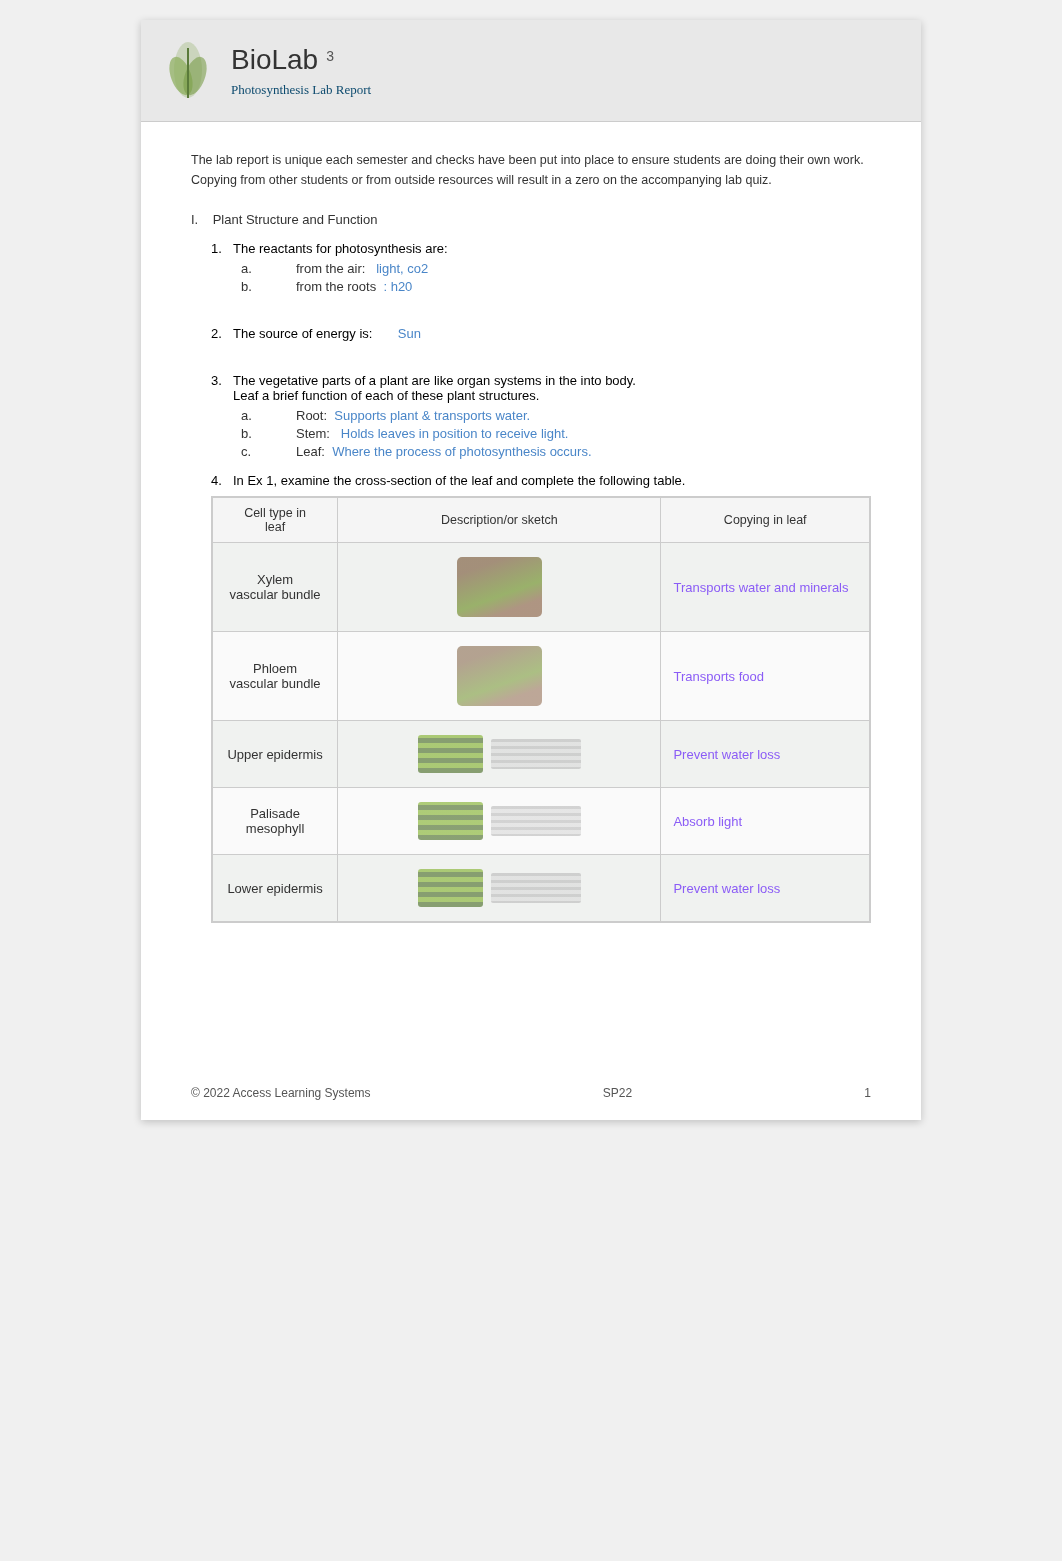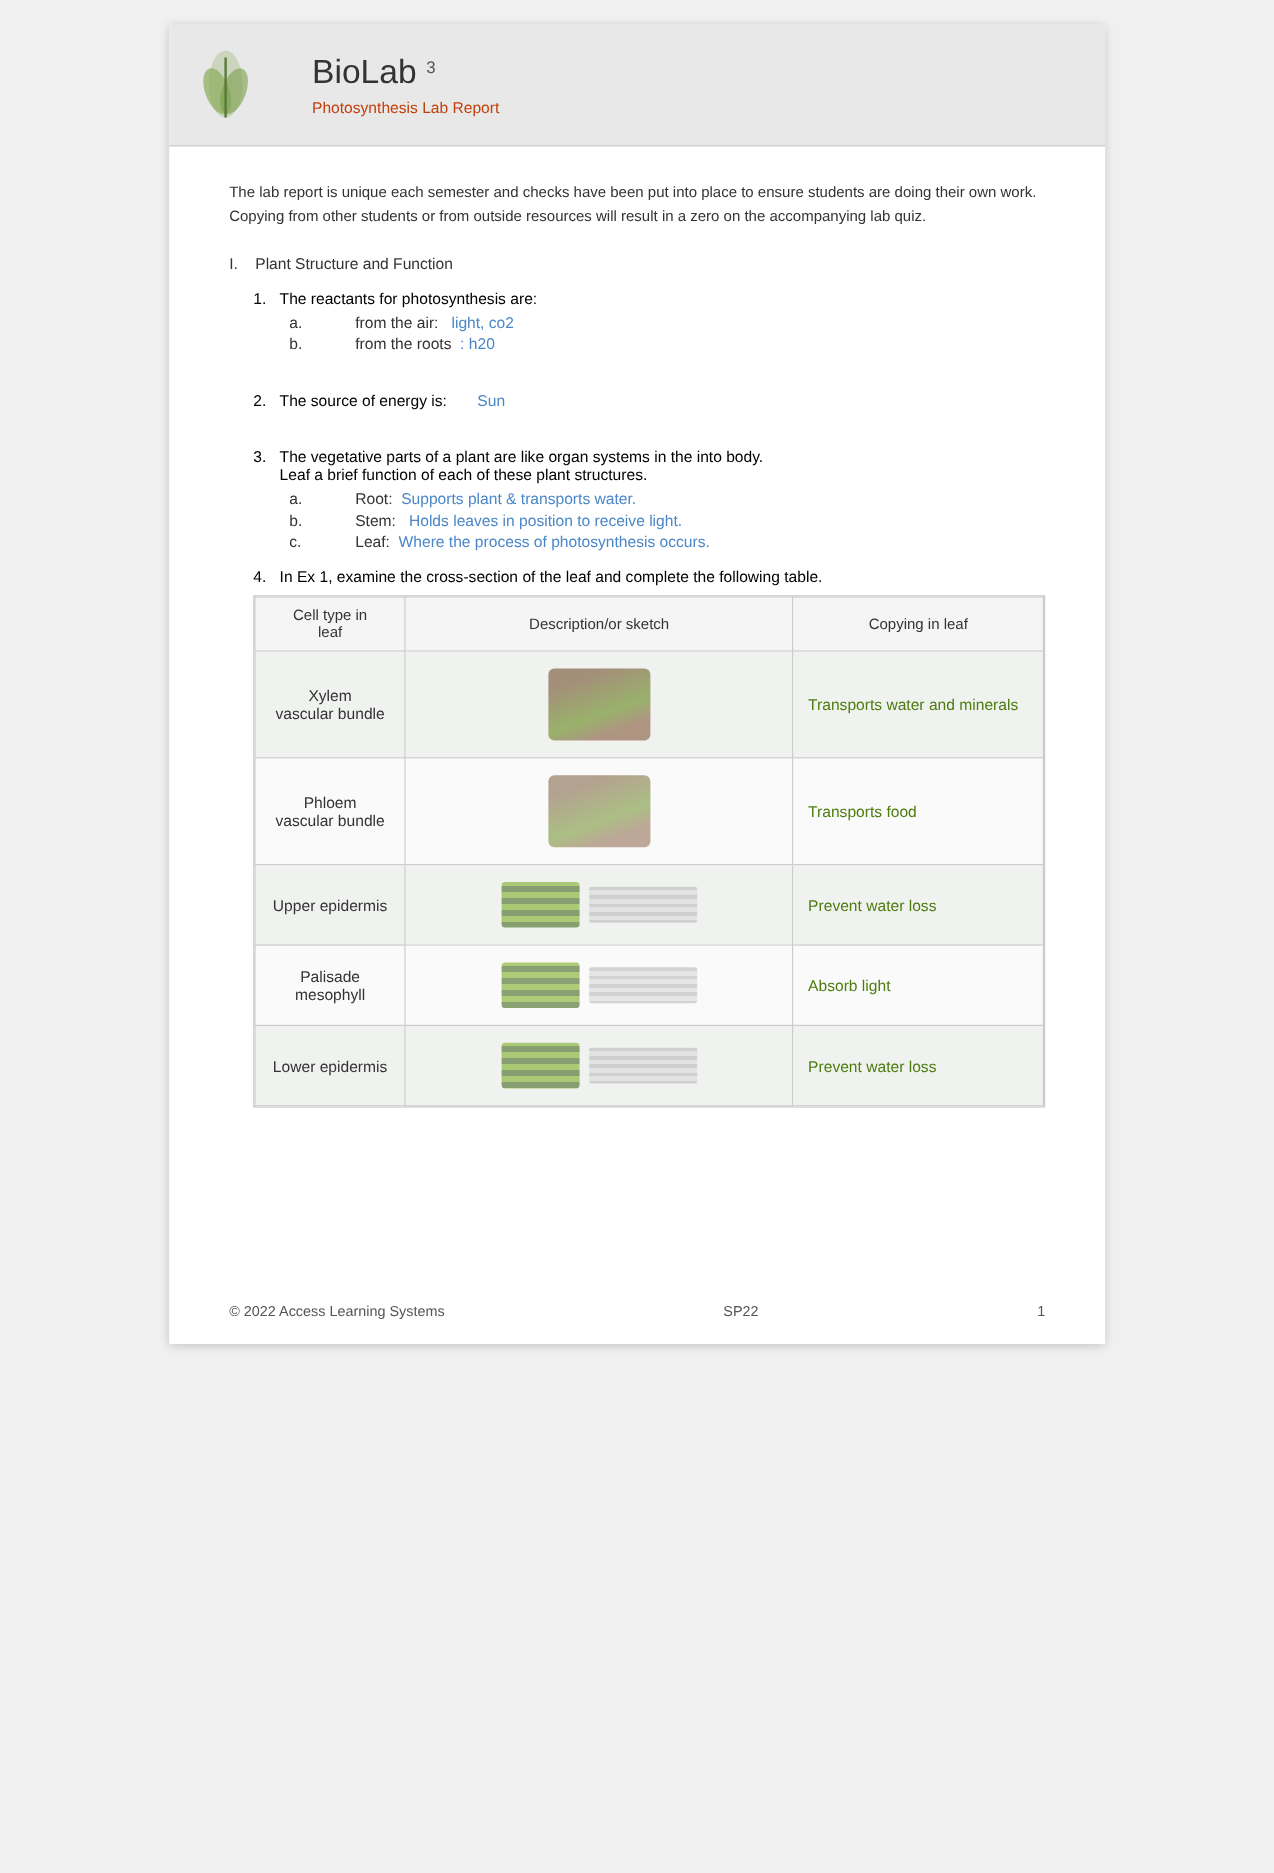--- a/index.html
+++ b/index.html
@@ -18,21 +18,20 @@
       padding: 0;
       box-shadow: 0 2px 8px rgba(0,0,0,0.2);
       position: relative;
     }
     .header {
       background: #e8e8e8;
       padding: 18px 30px 18px 20px;
       display: flex;
       align-items: center;
       border-bottom: 1px solid #ccc;
-      gap: 29px;
     }
     .header-logo {
       width: 55px;
       height: 65px;
       margin-right: 15px;
       flex-shrink: 0;
     }
     .header-title-block {
       display: flex;
       flex-direction: column;
@@ -45,22 +44,23 @@
       align-items: flex-start;
       gap: 8px;
     }
     .header-page-num {
       font-size: 14px;
       color: #555;
       margin-top: 4px;
     }
     .header-subtitle {
       font-size: 13px;
-      color: #c2410c;
+      color: #0c4a6e;
       margin-top: 6px;
+      font-family: Liberation Serif, serif;
     }
     .content {
       padding: 28px 50px 40px 50px;
     }
     .notice {
       font-size: 12.5px;
       color: #333;
       line-height: 1.6;
       margin-bottom: 22px;
     }
@@ -132,21 +132,21 @@
     .cell-func {
       width: 200px;
     }
     .row-even {
       background: #fafafa;
     }
     .row-odd {
       background: #f0f2f0;
     }
     .func-answer {
-      color: #4d7c0f;
+      color: #8b5cf6;
     }
 
     
     .thumb {
       display: inline-block;
       border-radius: 4px;
       vertical-align: middle;
     }
     .thumb-brown {
       background: linear-gradient(135deg, #8B6347 30%, #6B8E23 70%);

